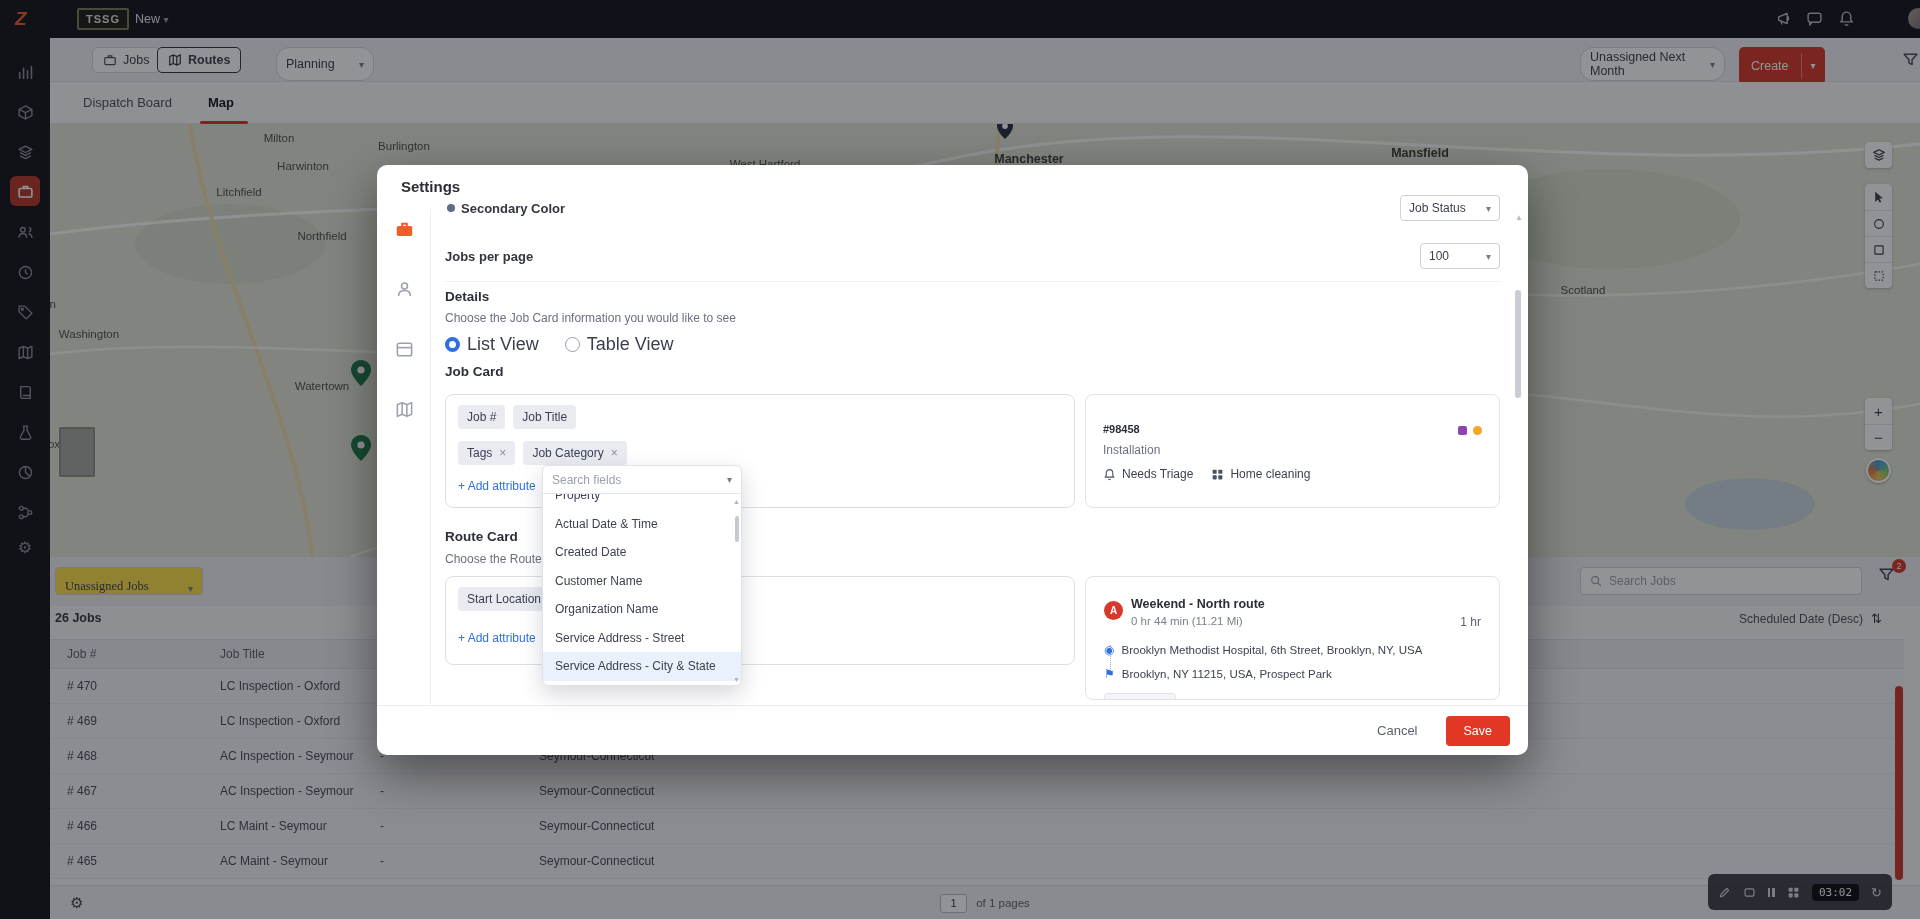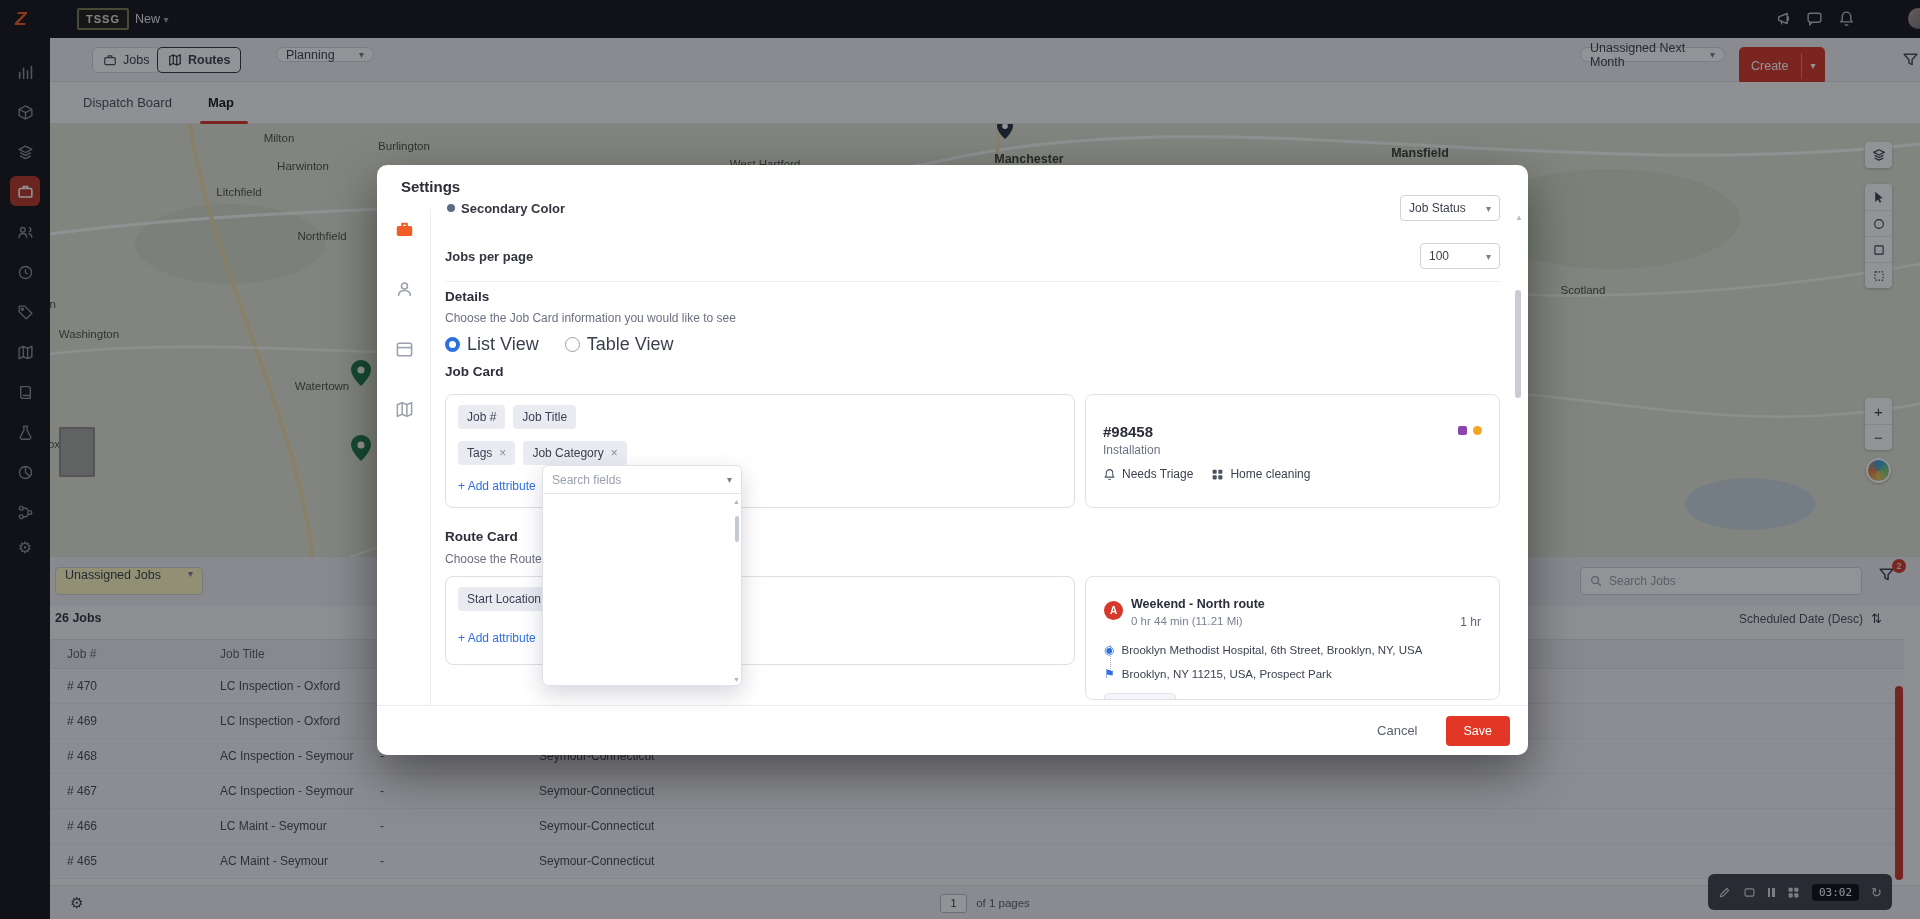--- a/index.html
+++ b/index.html
@@ -21,21 +21,21 @@
   .top-search { position:absolute; left:835px; top:6px; width:368px; height:26px; background:#23232c; border:1px solid #3a3a46; border-radius:6px; display:flex; align-items:center; padding:0 9px; gap:7px; }
   .top-search input { background:transparent; border:none; outline:none; color:#cfd1da; font-size:12px; width:100%; font-family:inherit; }
   .top-search input::placeholder { color:#8a8d99; }
   .top-ic { position:absolute; top:10px; color:#b9bcc6; }
   .avatar { position:absolute; top:8px; width:21px; height:21px; border-radius:50%; background:linear-gradient(135deg,#b0a090,#6a6a78); }
 
   
   .toolbar { position:absolute; left:50px; top:38px; right:0; height:44px; background:#f1f1f4; border-bottom:1px solid #e2e2e7; }
   .tb-btn { position:absolute; top:9px; height:26px; background:#fff; border:1px solid #d6d6de; border-radius:5px; display:flex; align-items:center; gap:6px; padding:12px 10px; font-size:12.5px; color:#3a3f4c; }
   .tb-btn.sel { border:1.5px solid #33333f; font-weight:bold; }
-  .tb-select { position:absolute; top:9px; height:15px; background:#fff; border:1px solid #d6d6de; border-radius:13px; display:flex; align-items:center; justify-content:space-between; padding:0 9px; font-size:12.5px; color:#3a3f4c; }
+  .tb-select { position:absolute; top:9px; height:34px; background:#fff; border:1px solid #d6d6de; border-radius:13px; display:flex; align-items:center; justify-content:space-between; padding:0 9px; font-size:12.5px; color:#3a3f4c; }
   .tb-select .caret { color:#7a7e8a; font-size:10px; margin-left:8px; }
   .create-btn { position:absolute; top:9px; left:1689px; height:38px; background:#d6382b; border-radius:5px; display:flex; align-items:center; color:#fff; font-size:12.5px; overflow:hidden; }
   .create-btn .main { padding:0 12px; }
   .create-btn .drop { width:24px; text-align:center; border-left:1px solid rgba(255,255,255,.35); font-size:10px; line-height:26px; }
   .tb-ic { position:absolute; top:13px; color:#4a4f5c; }
 
   
   .tabbar { position:absolute; left:50px; top:82px; right:0; height:42px; background:#fafafb; border-bottom:1px solid #e3e3e8; }
   .vtab { position:absolute; top:13px; font-size:13px; color:#4a4f5a; }
   .vtab.sel { color:#16161e; font-weight:bold; }
@@ -47,21 +47,21 @@
   .map-label.big { font-size:12.5px; font-weight:bold; color:#3a4036; }
   .pin { position:absolute; }
   .mini-map { position:absolute; width:36px; height:50px; background:#a6a6a0; border-radius:2px; box-shadow:inset 0 0 0 2px #8e8e88; }
   .ctl-box { position:absolute; width:27px; background:#fff; border-radius:4px; box-shadow:0 1px 3px rgba(0,0,0,.25); color:#3a3f4a; display:flex; flex-direction:column; align-items:center; }
   .ctl-cell { width:27px; height:26px; display:flex; align-items:center; justify-content:center; font-size:15px; }
   .ctl-cell + .ctl-cell { border-top:1px solid #e8e8ec; }
   .globe { position:absolute; width:25px; height:25px; border-radius:50%; background:conic-gradient(#3aa1e0,#7cc977,#e9c35a,#e07a4a,#3aa1e0); box-shadow:0 1px 3px rgba(0,0,0,.3); border:2px solid #fff; }
 
   
   .filter-band { position:absolute; left:50px; top:557px; right:0; height:49px; background:#edeef2; }
-  .sel-white { position:absolute; background:#fef9c3; border:1px solid #d2d3da; border-radius:4px; display:flex; align-items:flex-start; justify-content:space-between; padding:0 9px; font-size:12.5px; color:#3a3f4c; }
+  .sel-white { position:absolute; background:#fde047; border:1px solid #d2d3da; border-radius:4px; display:flex; align-items:flex-end; justify-content:space-between; padding:0 9px; font-size:12.5px; color:#3a3f4c;font-family:Liberation Serif, serif; }
   .search-box { position:absolute; background:#fff; border:1px solid #d2d3da; border-radius:4px; display:flex; align-items:center; padding:0 9px; gap:7px; }
   .search-box input { border:none; outline:none; font-size:12px; color:#3a3f4c; width:100%; font-family:inherit; }
   .search-box input::placeholder { color:#9aa0ab; }
   .funnel-wrap { position:absolute; left:1878px; top:566px; width:22px; height:22px; color:#3c4150; }
   .badge { position:absolute; right:-6px; top:-7px; min-width:14px; height:14px; background:#d6382b; color:#fff; border-radius:50%; font-size:9px; display:flex; align-items:center; justify-content:center; padding:0 3px; }
   .list-area { position:absolute; left:50px; top:606px; right:0; height:279px; background:#f7f8fa; }
   .count-label { position:absolute; left:5px; top:5px; font-size:12.5px; font-weight:bold; color:#33363f; }
   .sort-label { position:absolute; right:38px; top:5px; font-size:12px; color:#4a4f5a; display:flex; gap:8px; align-items:center; }
   .sort-label .ic { font-size:13px; color:#33363f; }
   .thead { position:absolute; left:0; right:16px; top:33px; height:30px; background:#ecedf1; border-top:1px solid #dfe0e6; border-bottom:1px solid #dfe0e6; font-size:12px; color:#5a5f6a; }
@@ -118,21 +118,21 @@
   .dd-input input::placeholder { color:#9aa0ab; }
   .dd-input .caret { color:#7a7e8a; font-size:10px; }
   .dd-list { position:absolute; top:28px; left:0; right:0; bottom:0; overflow:hidden; }
   .dd-item { height:28.5px; display:flex; align-items:center; padding-left:12px; font-size:12px; color:#3c4250; white-space:nowrap; }
   .dd-item.cut { margin-top:-13px; }
   .dd-item.hl { background:#e9f1fc; }
   .dd-sb { position:absolute; right:2px; top:50px; width:4px; height:26px; background:#c5c9d2; border-radius:2px; }
   .dd-ar { position:absolute; right:1px; font-size:7px; color:#b0b4bd; }
 
   .preview { position:absolute; border:1px solid #dfe2e8; border-radius:8px; background:#fff; }
-  .pv-num { position:absolute; left:17px; top:28px; font-size:15px; font-weight:bold; color:#2c2f3a; }
+  .pv-num { position:absolute; left:17px; top:28px; font-size:11px; font-weight:bold; color:#2c2f3a; }
   .pv-sub { position:absolute; left:17px; top:48px; font-size:12px; color:#6b7280; }
   .pv-meta { position:absolute; left:17px; top:72px; display:flex; gap:18px; align-items:center; font-size:12px; color:#3c4250; }
   .pv-meta .mi { display:flex; gap:6px; align-items:center; }
   .sq { width:9px; height:9px; border-radius:2px; }
   .ci { width:9px; height:9px; border-radius:50%; }
 
   .rt-head-ic { position:absolute; left:18px; top:24px; width:19px; height:19px; background:#d6382b; border-radius:50%; display:flex; align-items:center; justify-content:center; color:#fff; font-size:10px; font-weight:bold; }
   .rt-name { position:absolute; left:45px; top:20px; font-size:12.5px; font-weight:bold; color:#2c2f3a; }
   .rt-sum { position:absolute; left:45px; top:38px; font-size:11.5px; color:#7a8090; }
   .rt-dur { position:absolute; right:18px; top:38px; font-size:12px; color:#5a6070; }
@@ -607,20 +607,29 @@
       <span>Brooklyn, NY 11215, USA, Prospect Park</span>
     </span>
     <span class="rt-partial"></span>
   </div>
 
   <div class="dropdown">
     <div class="dd-input">
       <input placeholder="Search fields" style="">
       <span class="caret">▾</span>
     </div>
+    <div class="dd-list">
+      <div class="dd-item cut">Property</div>
+      <div class="dd-item">Actual Date &amp; Time</div>
+      <div class="dd-item">Created Date</div>
+      <div class="dd-item">Customer Name</div>
+      <div class="dd-item">Organization Name</div>
+      <div class="dd-item">Service Address - Street</div>
+      <div class="dd-item hl">Service Address - City &amp; State</div>
+    </div>
     <span class="dd-ar" style="top:32px">▲</span>
     <span class="dd-sb"></span>
     <span class="dd-ar" style="bottom:2px">▼</span>
   </div>
 
   <div class="m-scroll">
     <div class="arrow">▲</div>
     <div class="thumb"></div>
   </div>
 

